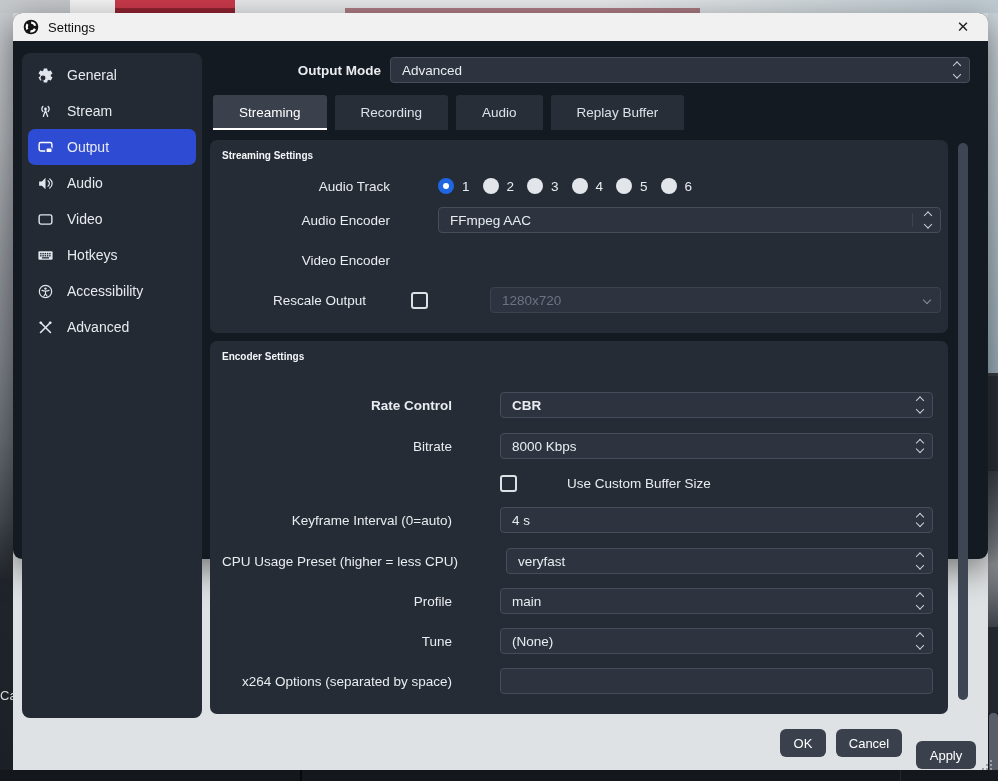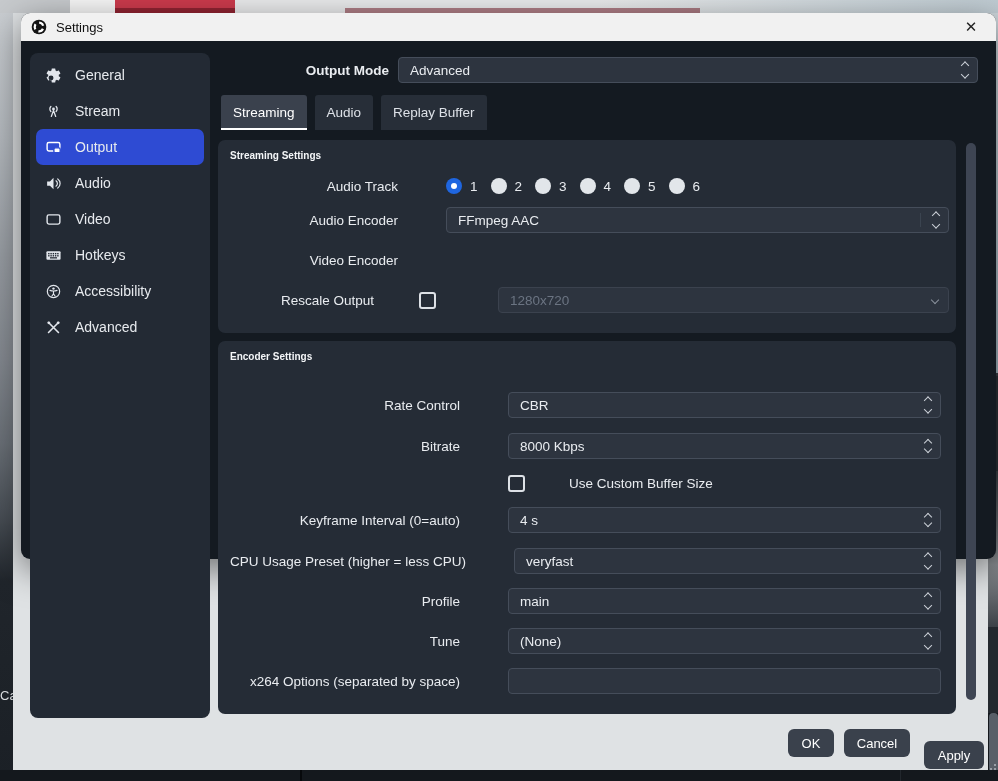--- a/index.html
+++ b/index.html
@@ -22,21 +22,21 @@
   .rs-sky { position:absolute; left:0; top:0; width:10px; height:360px; background:linear-gradient(#cdd6db,#9fb2bd); }
   .rs-dark1 { position:absolute; left:0; top:360px; width:10px; height:98px; background:#2b3036; border-top:3px solid #3a3f45; }
   .rs-photo { position:absolute; left:0; top:458px; width:10px; height:156px; background:linear-gradient(#3a3f44,#74787d 45%,#8a8e92 60%,#3c4147); }
   .rs-dark2 { position:absolute; left:0; top:614px; width:10px; height:86px; background:#23282e; }
   .rs-thumb { position:absolute; left:1px; top:700px; width:9px; height:60px; background:#585f68; border-radius:4px; }
   .bottom-strip { left:0; top:770px; width:998px; height:11px; background:#14181d; }
   .bs-line1 { position:absolute; left:300px; top:0; width:2px; height:11px; background:#07090c; }
   .bs-line2 { position:absolute; left:900px; top:0; width:1px; height:11px; background:#22272d; }
 
   
-  .dialog { position:absolute; left:21px; top:13px; width:975px; height:546px; background:#141a21;
+  .dialog { position:absolute; left:13px; top:13px; width:975px; height:546px; background:#141a21;
     border-radius:9px; box-shadow:0 10px 34px rgba(0,0,0,.5); }
   .titlebar { position:absolute; left:0; top:0; width:100%; height:28px; background:#f1f1f1;
     border-radius:9px 9px 0 0; display:flex; align-items:center; padding:0 10px; }
   .tb-title { font-size:13px; color:#101010; margin-left:9px; }
   .tb-close { margin-left:auto; margin-right:4px; width:22px; height:22px; display:flex; align-items:center;
     justify-content:center; font-size:15px; color:#222; cursor:default; }
 
   
   .sidebar { position:absolute; left:9px; top:40px; width:180px; height:665px; background:#232a34; border-radius:8px; padding-top:4px; }
   .side-item { position:relative; height:36px; margin:0 6px; display:flex; align-items:center; border-radius:7px; color:#e7eaee; font-size:14px; }
@@ -44,21 +44,21 @@
   .side-item .lbl { margin-left:13px; white-space:nowrap; }
   .side-item.sel { background:#2e4bd3; }
 
   
   .om-label { position:absolute; left:240px; top:44px; width:128px; height:27px; display:flex; align-items:center;
     justify-content:flex-end; color:#e9ecf0; font-size:13.5px; white-space:nowrap;font-weight:bold; }
   .om-combo { position:absolute; left:377px; top:44px; width:580px; height:27px; }
 
   
   .tabs { position:absolute; left:200px; top:82px; height:35px; display:flex; gap:8px; }
-  .tab { height:35px; padding:0 12px; display:flex; align-items:center; background:#272e38; color:#dde1e7;
+  .tab { height:35px; padding:0 26px; display:flex; align-items:center; background:#272e38; color:#dde1e7;
     font-size:13.5px; border-radius:3px 3px 0 0; white-space:nowrap; }
   .tab.active { background:#3a414d; color:#fff; box-shadow:inset 0 -2px 0 #ffffff; }
 
   
   .gbox { position:absolute; left:197px; width:738px; background:#252c36; border-radius:7px; }
   .gb1 { top:127px; height:193px; }
   .gb2 { top:328px; height:373px; }
   .gheading { position:absolute; left:12px; top:10px; font-size:10px; font-weight:bold; color:#f4f6f8; }
 
   .frow { position:absolute; left:12px; display:flex; align-items:center; height:26px;gap:40px; }
@@ -81,21 +81,21 @@
   .chev-down { transform:rotate(45deg); }
   .combo-arrows { position:absolute; right:9px; top:50%; transform:translateY(-50%); display:flex; flex-direction:column; gap:3px; }
   .spin-up { position:absolute; right:9px; top:6px; }
   .spin-down { position:absolute; right:9px; bottom:6px; }
   .single-arrow { position:absolute; right:10px; top:9px; }
   .field.disabled .chev { border-color:#8a919c; }
 
   .checkbox { width:17px; height:17px; border:2px solid #dde1e6; border-radius:3px; background:transparent; flex:0 0 17px; }
   .cb-rescale { margin-left:5px; }
   .cb-buffer-spacer { flex:0 0 238px; }
-  .cb-label { margin-left:4px; color:#e9ecf0; font-size:13.5px; }
+  .cb-label { margin-left:10px; color:#e9ecf0; font-size:13.5px; }
   .rescale-field { margin-left:22px; }
 
   
   .radio-row { height:20px; }
   .radios { display:flex; align-items:center; }
   .radio { width:16px; height:16px; border-radius:50%; background:#e2e6ea; flex:0 0 16px; position:relative; }
   .radio.checked { background:#1f66e0; }
   .radio.checked::after { content:""; position:absolute; left:5px; top:5px; width:6px; height:6px; border-radius:50%; background:#fff; }
   .radio-num { margin-left:8px; margin-right:13px; color:#e9ecf0; font-size:13.5px; }
 
@@ -245,20 +245,21 @@
     <div class="field om-combo">
       <span>Advanced</span>
       <span class="combo-arrows">
         <i class="chev chev-up"></i>
           <i class="chev chev-down"></i>
       </span>
     </div>
 
     <div class="tabs">
       <div class="tab active">Streaming</div>
+      <div class="tab">Recording</div>
       <div class="tab">Audio</div>
       <div class="tab">Replay Buffer</div>
     </div>
 
     <div class="gbox gb1">
       <div class="gheading">Streaming Settings</div>
 
       <div class="frow radio-row" style="top:36px;">
         <div class="flabel">Audio Track</div>
         <div class="radios">
@@ -301,21 +302,21 @@
           <span class="single-arrow">
               <i class="chev chev-down"></i>
             </span>
         </div>
       </div>
     </div>
 
     <div class="gbox gb2">
       <div class="gheading">Encoder Settings</div>
 
-      <div class="frow" style="top:51px;">
+      <div class="frow" style="top:51px;font-weight:bold;">
         <div class="flabel2">Rate Control</div>
         <div class="field">
           <span>CBR</span>
           <span class="combo-arrows">
               <i class="chev chev-up"></i>
               <i class="chev chev-down"></i>
             </span>
         </div>
       </div>
 

